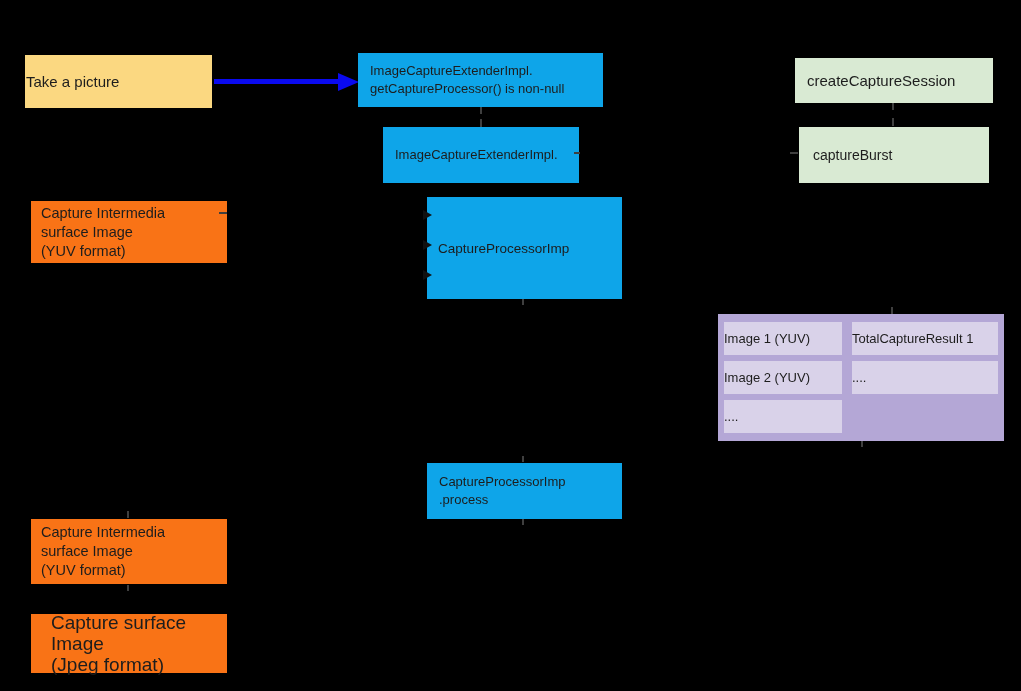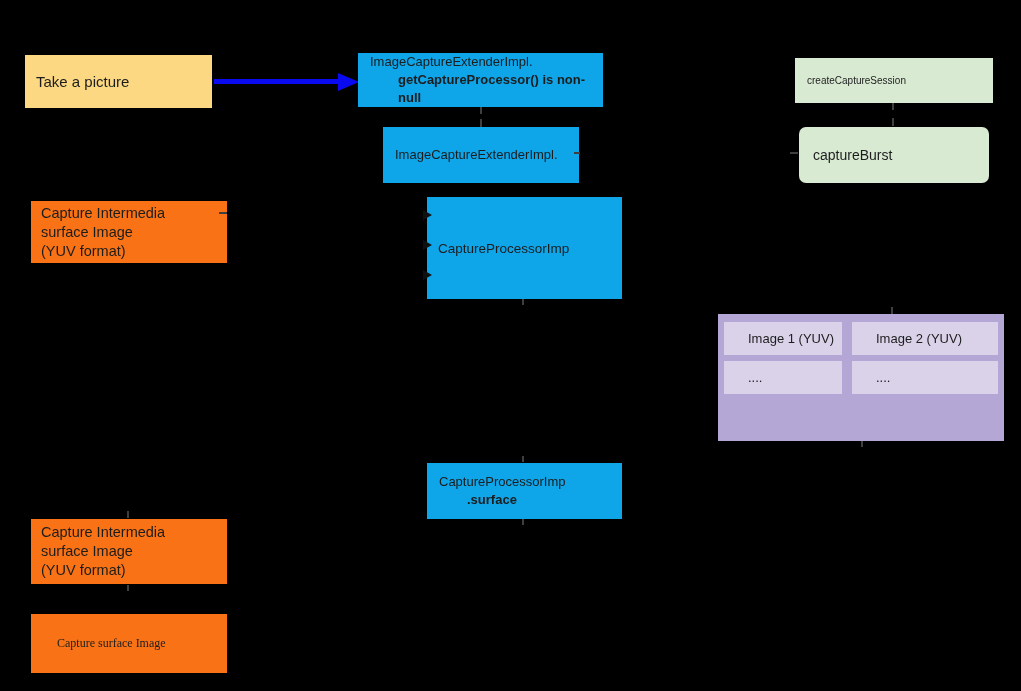--- a/index.html
+++ b/index.html
@@ -19,49 +19,49 @@
     flex-direction: column;
     justify-content: center;
   }
   .box span { display: block; }
   .gold  { background: #FBD881; }
   .pale  { background: #f97316; }
   .blue  { background: #0ea5e9; }
   .green { background: #D9EAD3; }
 
   
-  #take-picture { left:25px; top:55px; width:187px; height:53px; padding-left:11px; font-size:15px; }
+  #take-picture { left:25px; top:55px; width:187px; height:53px; padding-left:1px; font-size:15px; }
   #blue1 { left:358px; top:53px;  width:245px; height:54px; padding-left:12px; font-size:13px; line-height:18px; }
   #blue2 { left:383px; top:127px; width:196px; height:56px; padding-left:12px; font-size:13px; line-height:18px; }
-  #green1 { left:795px; top:58px;  width:198px; height:45px; padding-left:12px; font-size:10px; }
-  #green2 { left:799px; top:127px; width:190px; height:56px; padding-left:14px; font-size:14px;border-radius:7px; }
+  #green1 { left:795px; top:58px;  width:198px; height:45px; padding-left:12px; font-size:15px; }
+  #green2 { left:799px; top:127px; width:190px; height:56px; padding-left:14px; font-size:14px; }
   #pale1 { left:31px; top:201px; width:196px; height:62px; padding-left:10px; font-size:14.5px; line-height:19px; }
   #blue3 { left:427px; top:197px; width:195px; height:102px; padding-left:11px; font-size:13.5px; }
   #blue4 { left:427px; top:463px; width:195px; height:56px; padding-left:12px; font-size:13px; line-height:18px; }
   #pale2 { left:31px; top:519px; width:196px; height:65px; padding-left:10px; font-size:14.5px; line-height:19px; }
-  #pale3 { left:31px; top:614px; width:196px; height:59px; padding-left:26px; font-size:12px; line-height:21px;font-family:Liberation Serif, serif; }
-  .b { font-weight: bold; margin-left: 28px; }
+  #pale3 { left:31px; top:614px; width:196px; height:59px; padding-left:20px; font-size:19px; line-height:21px; }
+  .b { font-weight: normal; }
 
   
   #ptable {
     position: absolute;
     left: 718px; top: 314px; width: 286px; height: 127px;
     background: #B4A7D6;
     box-sizing: border-box;
     display: grid;
     grid-template-columns: 118px 1fr;
     grid-template-rows: repeat(3, 1fr);
     gap: 6px 10px;
     padding: 8px 6px;
   }
   .pcell {
     background: #D9D2E9;
     display: flex;
     align-items: center;
-    padding-left: 24px;
+    padding-left: 0;
     font-size: 13px;
     color: #1d1d1d;
   }
 
   
   #arrow-line { position: absolute; left: 214px; top: 79px; width: 126px; height: 5px; background: #0A0AF0; }
   #arrow-head {
     position: absolute; left: 338px; top: 73px; width: 0; height: 0;
     border-top: 9px solid transparent;
     border-bottom: 9px solid transparent;
@@ -111,38 +111,40 @@
     <span>surface Image</span>
     <span>(YUV format)</span>
   </div>
 
   <div class="box blue" id="blue3">
     <span>CaptureProcessorImp</span>
   </div>
 
   <div id="ptable">
     <div class="pcell">Image 1 (YUV)</div>
+    <div class="pcell">TotalCaptureResult 1</div>
     <div class="pcell">Image 2 (YUV)</div>
     <div class="pcell">....</div>
     <div class="pcell">....</div>
   </div>
 
   <div class="box blue" id="blue4">
     <span>CaptureProcessorImp</span>
-    <span class="b">.surface</span>
+    <span class="b">.process</span>
   </div>
 
   <div class="box pale" id="pale2">
     <span>Capture Intermedia</span>
     <span>surface Image</span>
     <span>(YUV format)</span>
   </div>
 
   <div class="box pale" id="pale3">
     <span>Capture surface Image</span>
+    <span>(Jpeg format)</span>
   </div>
 
   <div class="stub" style="left:480px; top:107px; width:2px; height:7px;"></div>
   <div class="stub" style="left:480px; top:119px; width:2px; height:8px;"></div>
   <div class="stub" style="left:219px; top:212px; width:8px; height:2px;"></div>
   <div class="stub" style="left:522px; top:299px; width:2px; height:6px;"></div>
   <div class="stub" style="left:522px; top:456px; width:2px; height:6px;"></div>
   <div class="stub" style="left:522px; top:519px; width:2px; height:6px;"></div>
   <div class="stub" style="left:892px; top:103px; width:2px; height:7px;"></div>
   <div class="stub" style="left:892px; top:118px; width:2px; height:8px;"></div>

